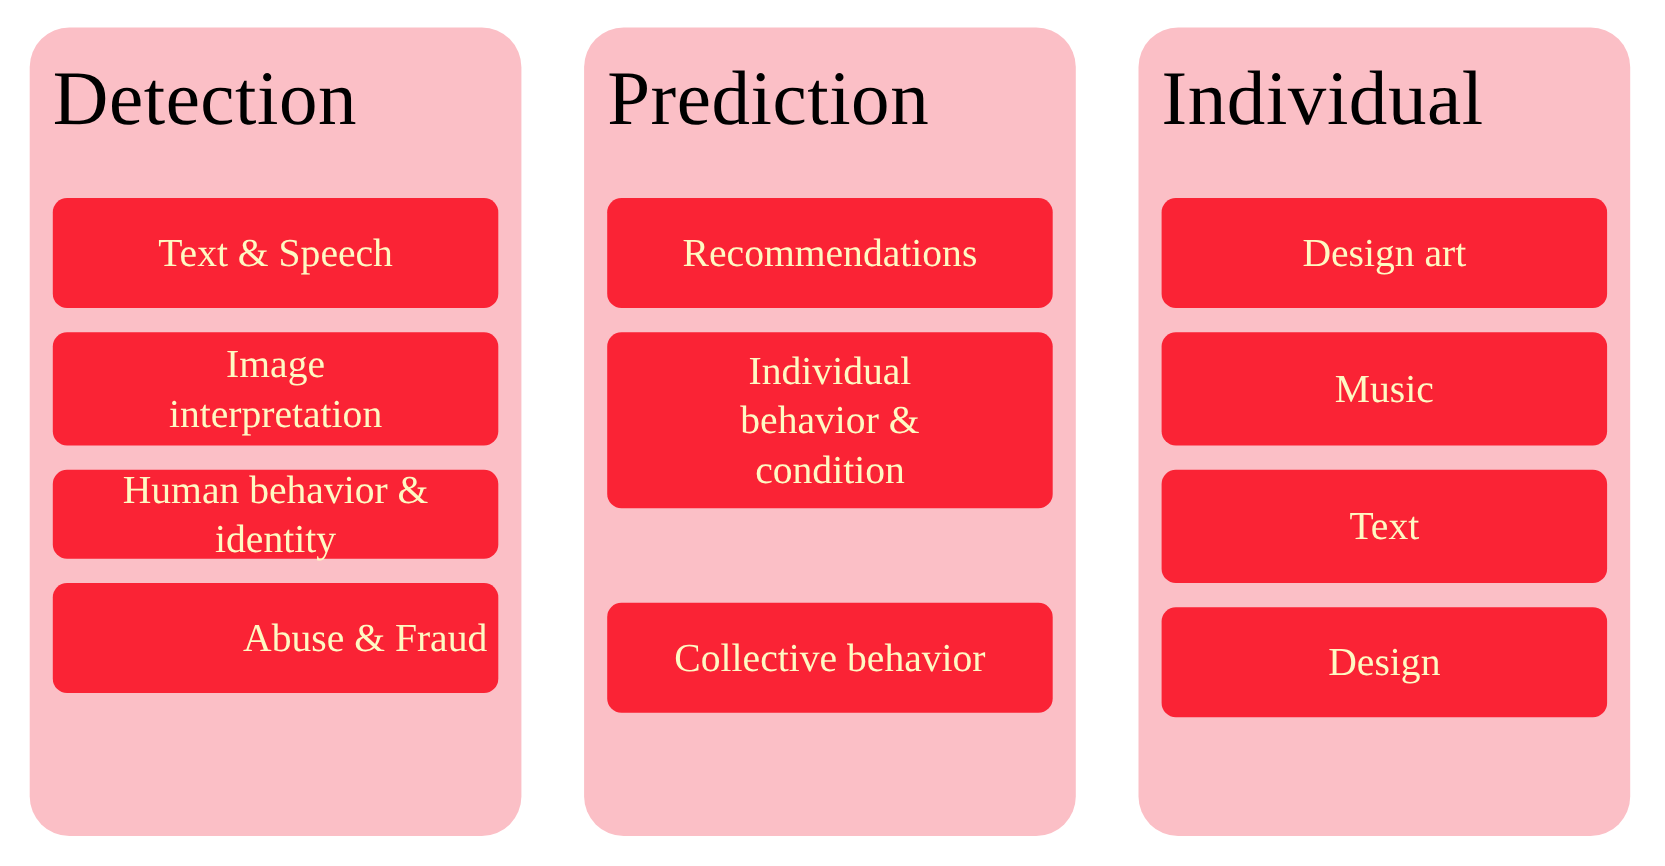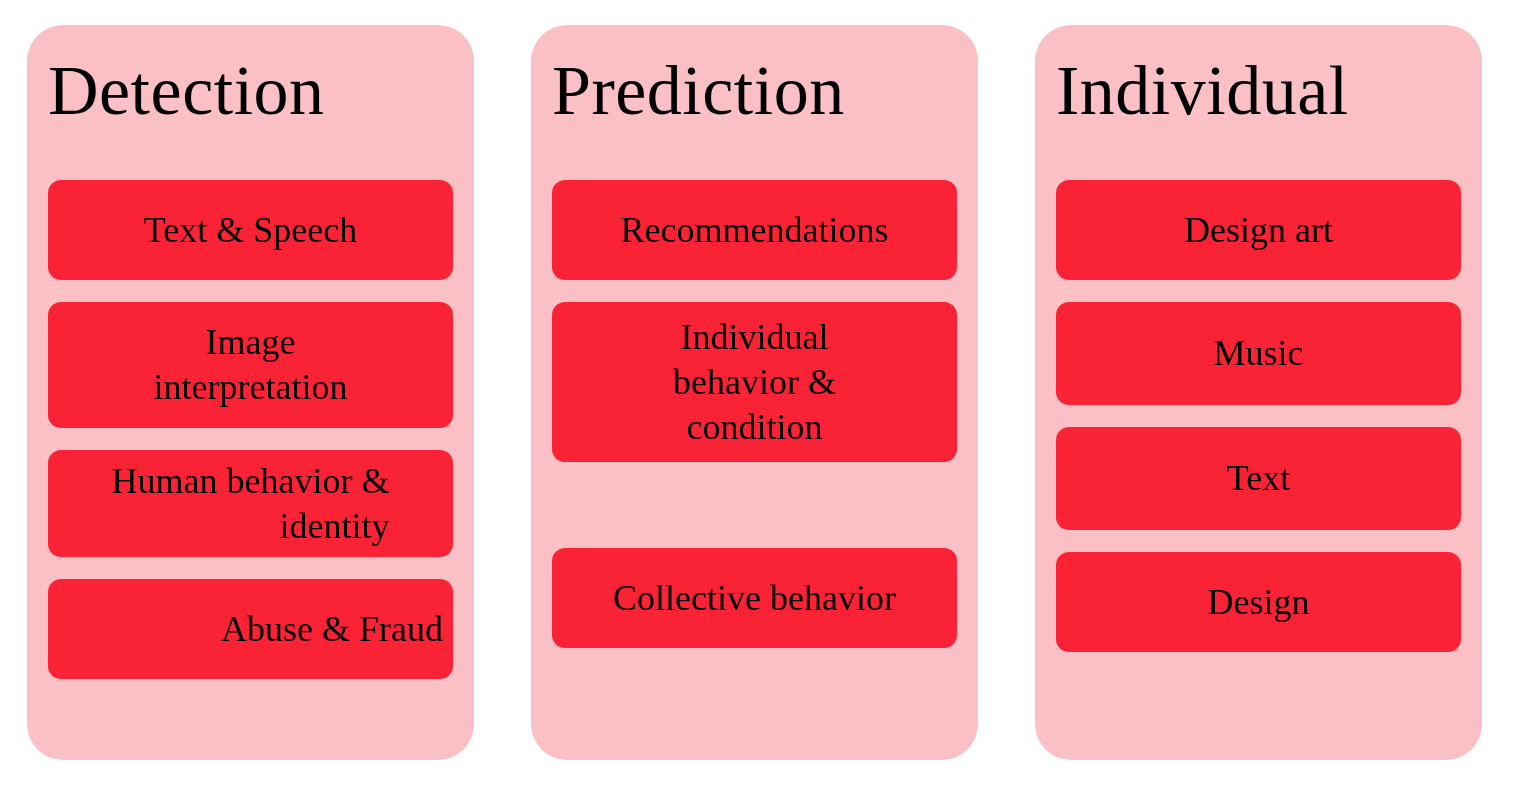--- a/index.html
+++ b/index.html
@@ -53,36 +53,36 @@
     box-sizing: border-box;
   }
   .items {
     display: flex;
     flex-direction: column;
     justify-content: flex-start;
     flex: 1;
   }
   .item {
     background: #fa2335;
-    color: #000000;
+    color: #fef9c3;
     border-radius: 13px;
     font-size: 36px;
     line-height: 45px;
     text-align: center;
     display: flex;
     align-items: center;
     justify-content: center;
     box-sizing: border-box;
     padding: 6px 10px;
     margin-bottom: 22px;
   }
   
   .col-detection .item-0 { height: 100px; }
-  .col-detection .item-1 { height: 126px; }
-  .col-detection .item-2 { height: 107px; text-align: right; }
+  .col-detection .item-1 { height: 103px; }
+  .col-detection .item-2 { height: 81px; }
   .col-detection .item-3 { height: 100px; justify-content: flex-end; }
 
   
   .col-prediction .item-0 { height: 100px; justify-content: center; }
   .col-prediction .item-1 { height: 160px; margin-bottom: 86px; }
   .col-prediction .item-2 { height: 100px; }
 
   
   .col-generation .item-0 { height: 100px; }
   .col-generation .item-1 { height: 103px; }

